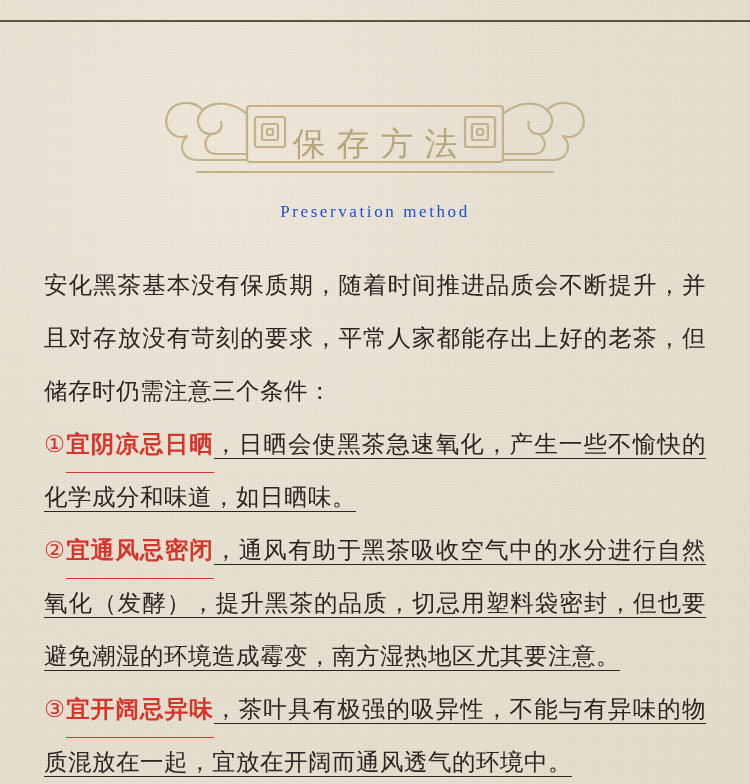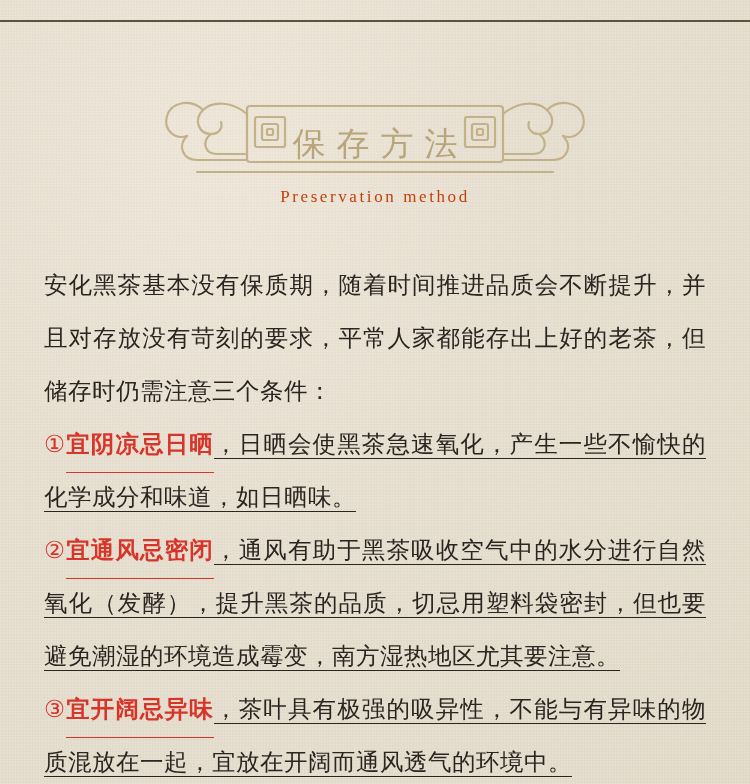--- a/index.html
+++ b/index.html
@@ -65,25 +65,25 @@
     letter-spacing: 11px;
     color: #b8a67a;
     font-family: "Liberation Serif", serif;
     font-weight: 400;
     text-indent: 11px;
     white-space: nowrap;
   }
   .title-en {
     position: absolute;
     left: 50%;
-    top: 165px;
+    top: 180px;
     transform: translateX(-50%);
     font-size: 17px;
     letter-spacing: 2.6px;
-    color: #c2410c;
+    color: #1d4ed8;
     font-family: "Liberation Serif", serif;
     white-space: nowrap;
   }
 
   
   .body-text {
     margin: 52px 44px 0 44px;
     font-size: 23.5px;
     line-height: 53px;
     color: #2a2520;

